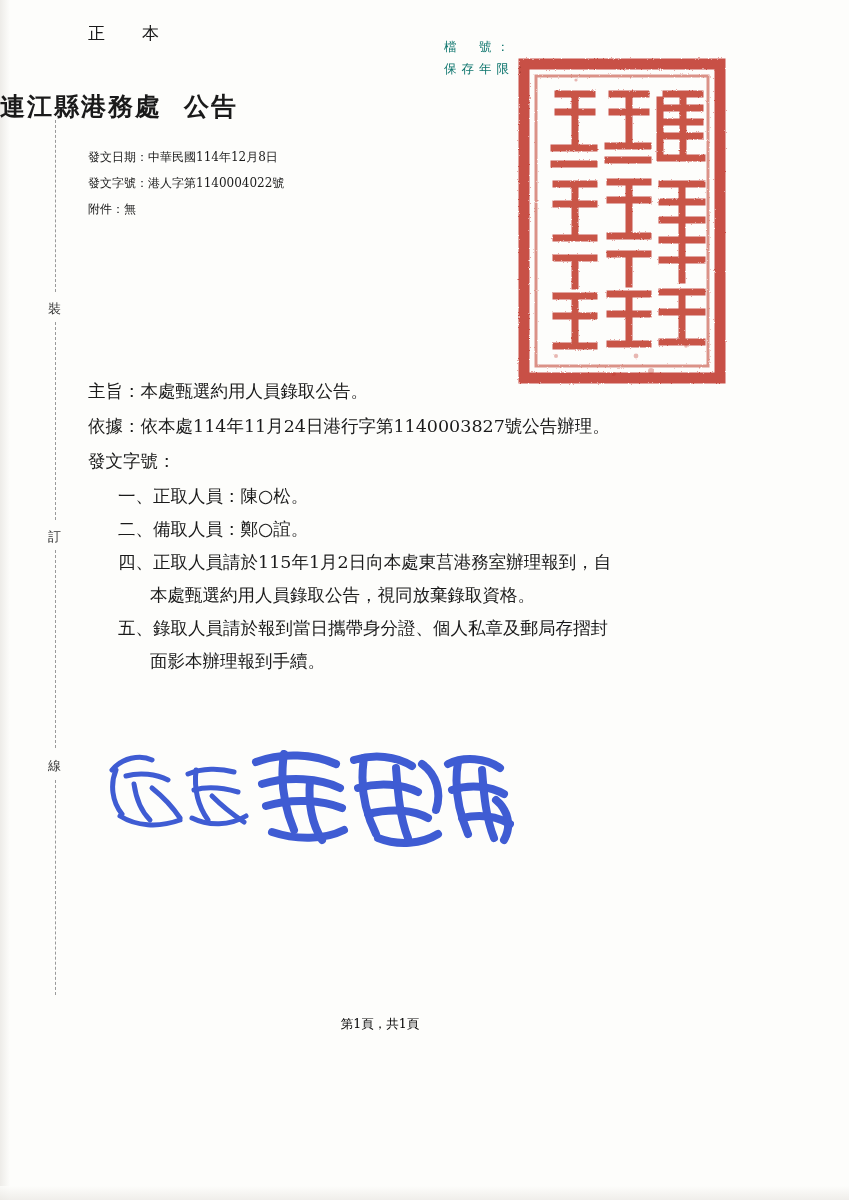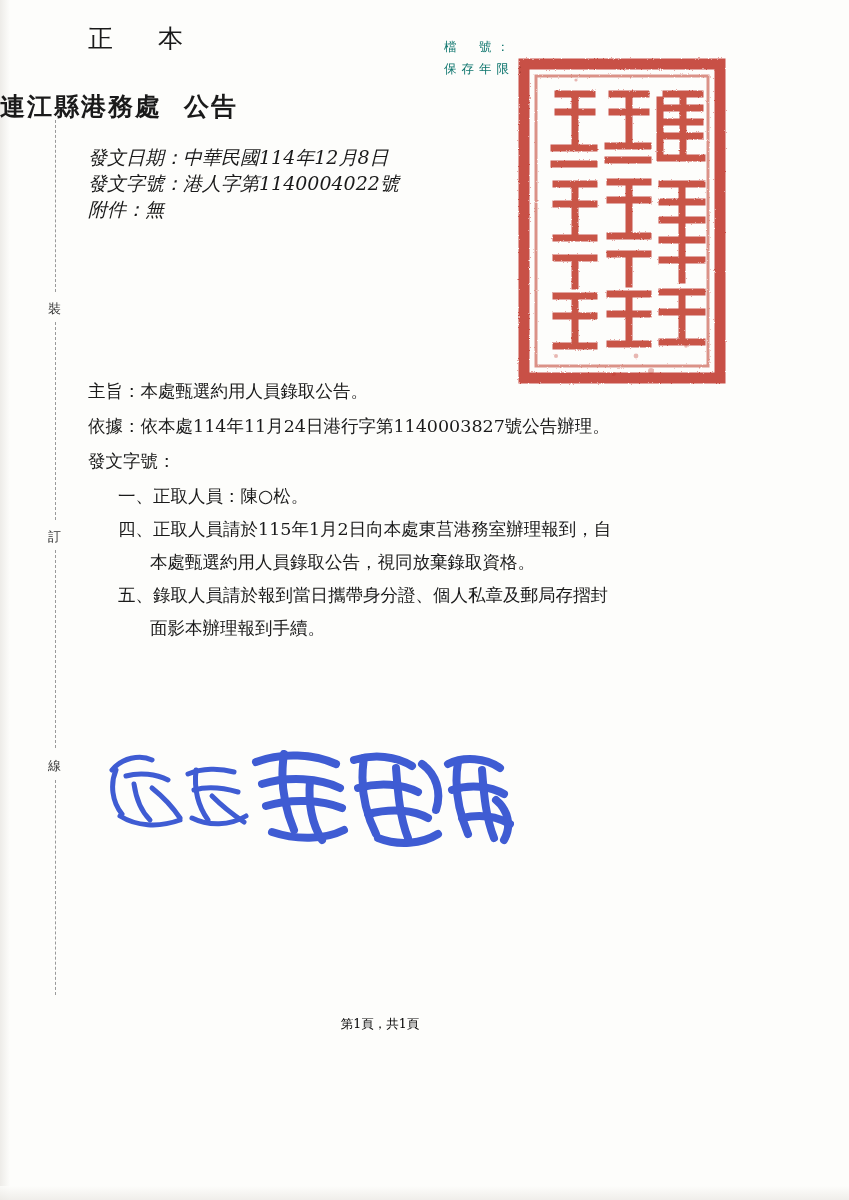--- a/index.html
+++ b/index.html
@@ -33,21 +33,21 @@
     width: 849px; height: 14px;
     background: linear-gradient(to top, #eceae6, #fdfdfb);
     opacity: .8;
   }
 
   
   .copy-mark {
     position: absolute;
     left: 88px;
     top: 22px;
-    font-size: 25px;
+    font-size: 17px;
     letter-spacing: 10px;
     font-family: Liberation Sans, sans-serif;
   }
 
   
   .archive-block {
     position: absolute;
     left: 444px;
     top: 36px;
     font-size: 12.5px;
@@ -74,23 +74,22 @@
   .doc-title .gap {
     display: inline-block;
     width: 22px;
   }
 
   
   .meta-block {
     position: absolute;
     left: 88px;
     top: 144px;
-    font-size: 19px;
+    font-size: 12px;
     line-height: 26px;
-    font-style: italic;
   }
   .meta-row { white-space: nowrap; }
 
   
   .seal {
     position: absolute;
     left: 516px;
     top: 56px;
     width: 212px;
     height: 330px;
@@ -237,20 +236,23 @@
 
   <div class="body-block">
     <p class="body-line">主旨：本處甄選約用人員錄取公告。</p>
     <p class="body-line">依據：依本處114年11月24日港行字第1140003827號公告辦理。</p>
     <p class="body-line">發文字號：</p>
 
     <div class="item-wrap">
       <span class="hang"><span>一、</span><span>正取人員：陳○松。</span></span>
     </div>
     <div class="item-wrap">
+      <span class="hang"><span>二、</span><span>備取人員：鄭○誼。</span></span>
+    </div>
+    <div class="item-wrap">
       <span class="hang"><span>四、</span><span>正取人員請於115年1月2日向本處東莒港務室辦理報到，自</span></span>
       <span class="hang cont" style="text-indent:0">本處甄選約用人員錄取公告，視同放棄錄取資格。</span>
     </div>
     <div class="item-wrap">
       <span class="hang"><span>五、</span><span>錄取人員請於報到當日攜帶身分證、個人私章及郵局存摺封</span></span>
       <span class="hang cont" style="text-indent:0">面影本辦理報到手續。</span>
     </div>
   </div>
 
   <div class="signature">

